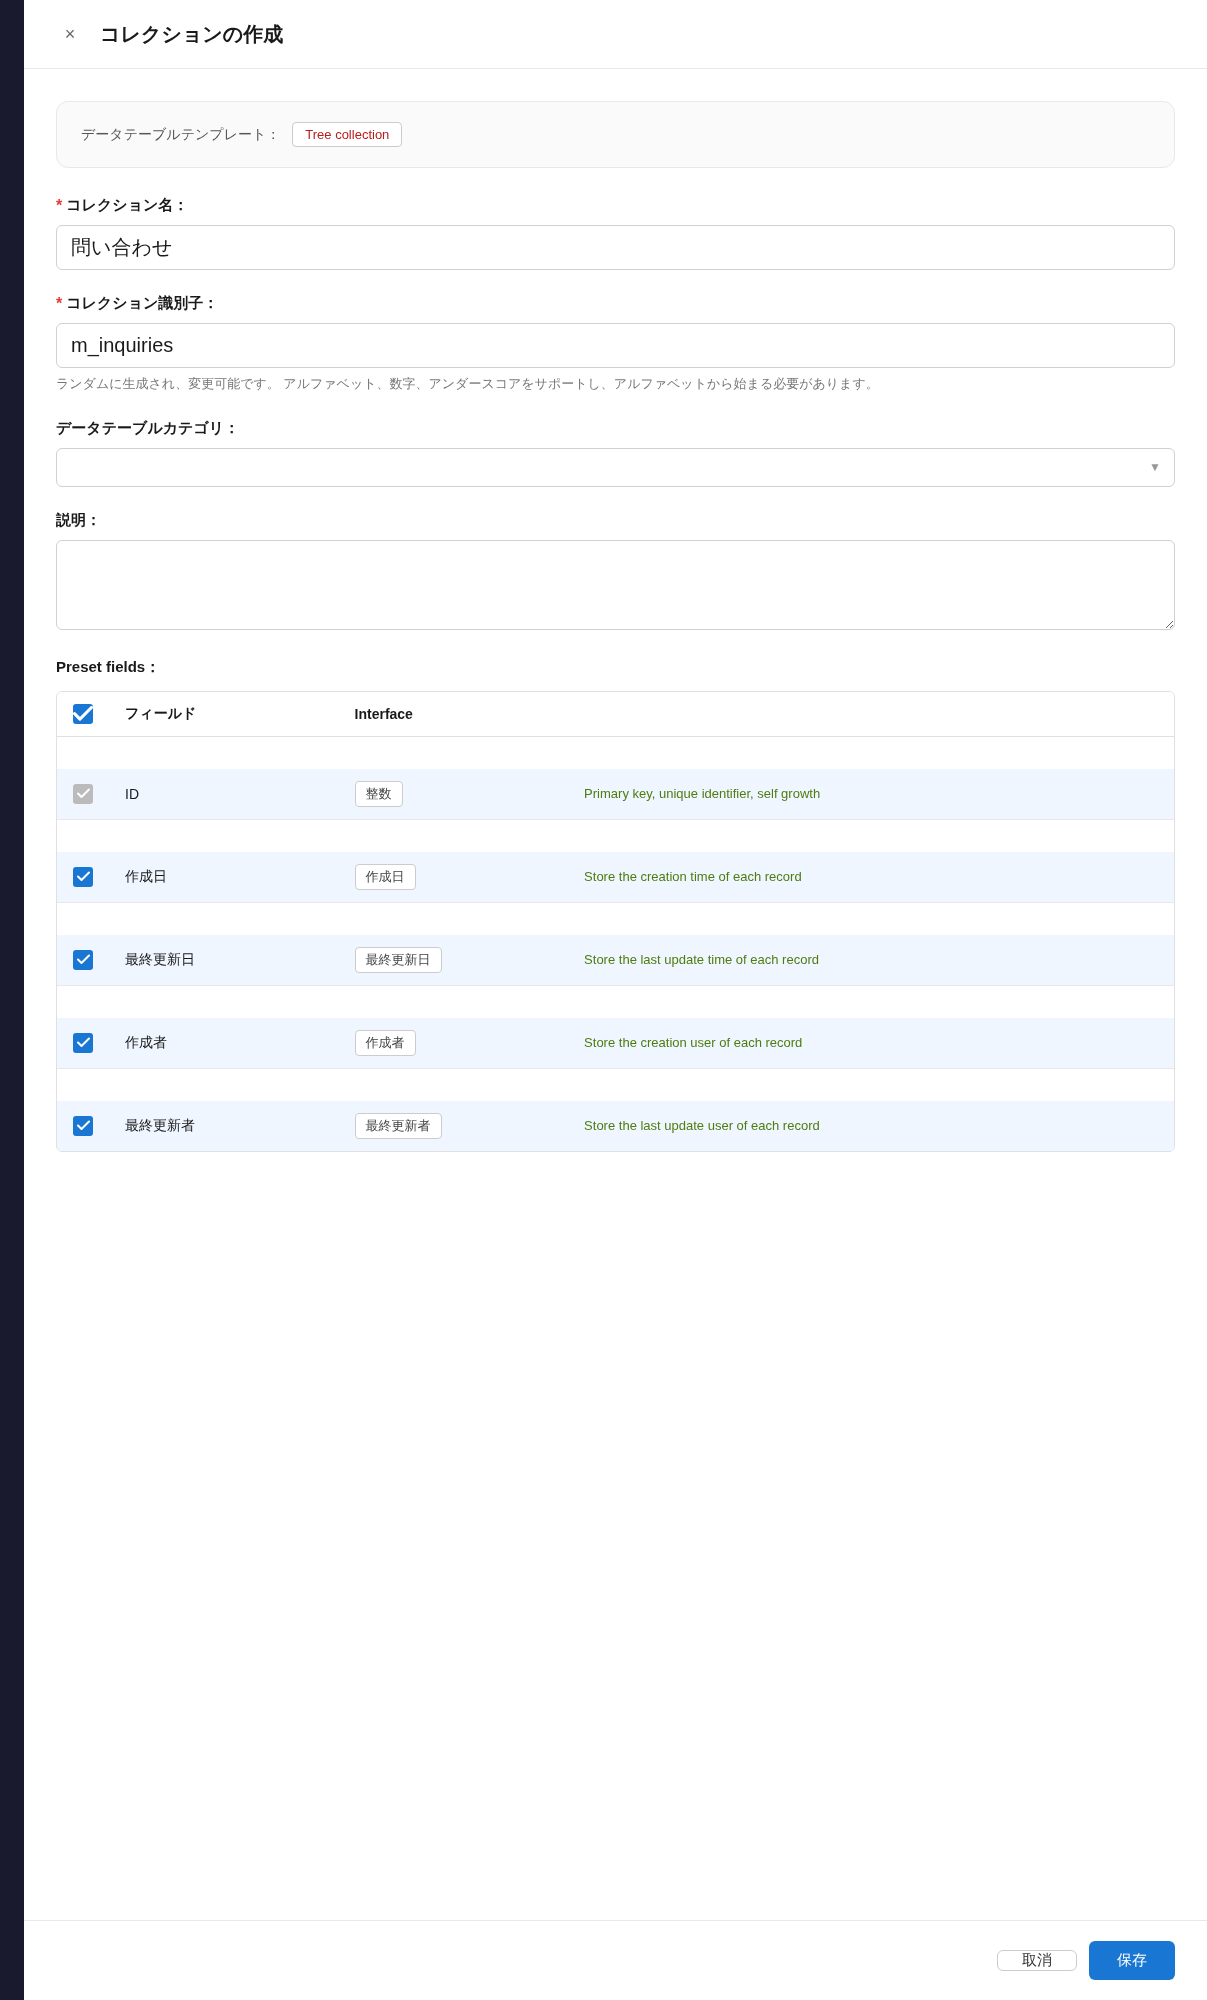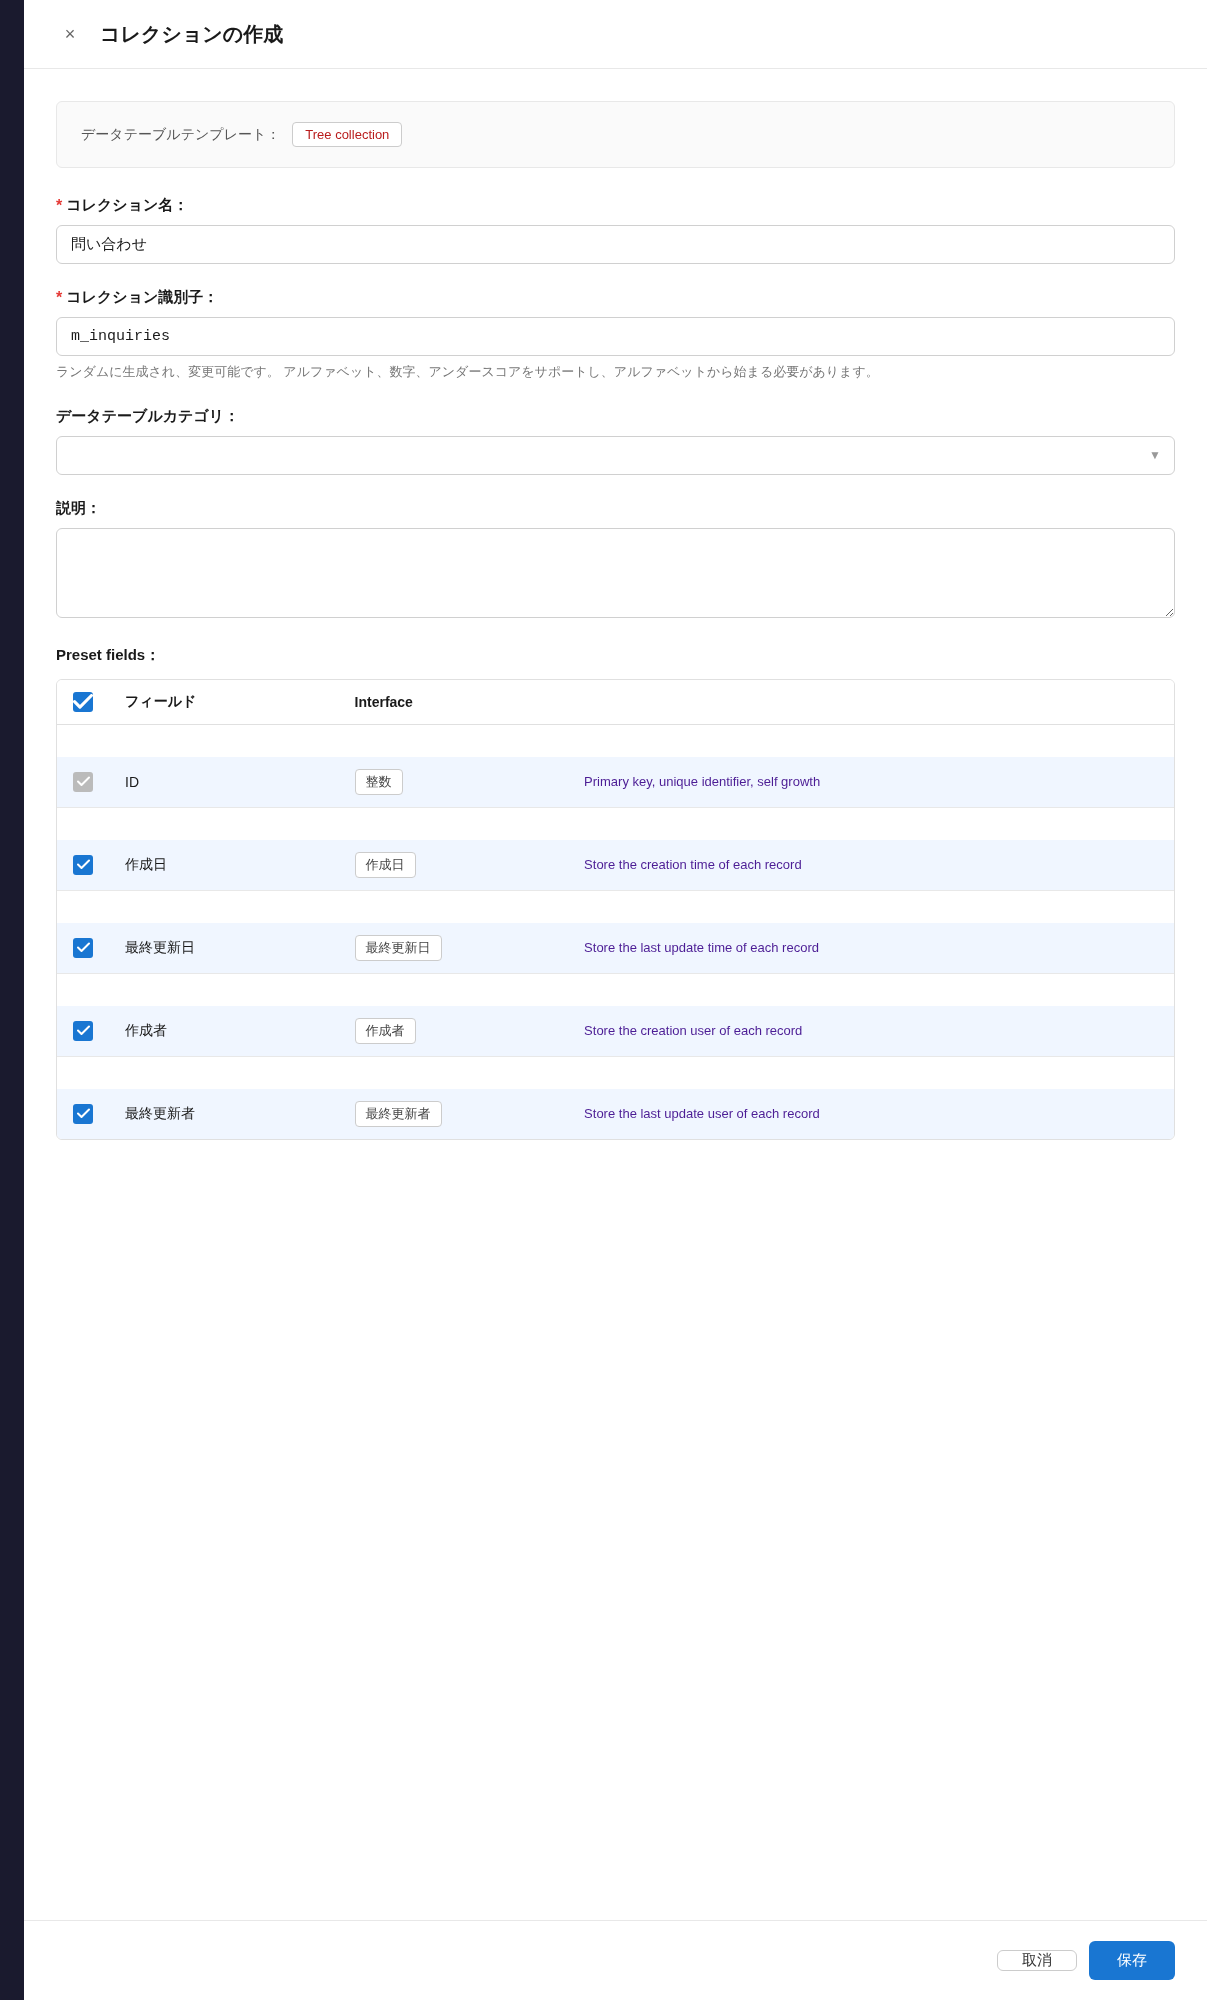--- a/index.html
+++ b/index.html
@@ -68,21 +68,21 @@
 
     .dialog-body {
       flex: 1;
       overflow-y: auto;
       padding: 32px 32px;
     }
 
     .template-section {
       background: #fafafa;
       border: 1px solid #e8e8e8;
-      border-radius: 6px;
+      border-radius: 12px;
       padding: 20px 24px;
       margin-bottom: 28px;
       display: flex;
       align-items: center;
       gap: 12px;
     }
 
     .template-label {
       font-size: 14px;
       color: #555;
@@ -114,25 +114,24 @@
     .required-star {
       color: #e53935;
       font-size: 16px;
     }
 
     .form-input {
       width: 100%;
       padding: 10px 14px;
       border: 1px solid #d0d0d0;
       border-radius: 6px;
-      font-size: 15px;
+      font-size: 20px;
       color: #1a1a1a;
       outline: none;
       background: #fff;
-      font-family: Liberation Mono, monospace;
     }
 
     .form-hint {
       font-size: 13px;
       color: #777;
       margin-top: 6px;
       line-height: 1.6;
     }
 
     .form-select {
@@ -277,21 +276,21 @@
       border-radius: 4px;
       padding: 3px 10px;
       font-size: 13px;
       color: #444;
       background: #fff;
       display: inline-block;
     }
 
     .description-text {
       font-size: 13px;
-      color: #4c1d95;
+      color: #4d7c0f;
     }
 
     .dialog-footer {
       display: flex;
       justify-content: flex-end;
       align-items: center;
       gap: 12px;
       padding: 20px 32px;
       border-top: 1px solid #e8e8e8;
       background: #fff;

